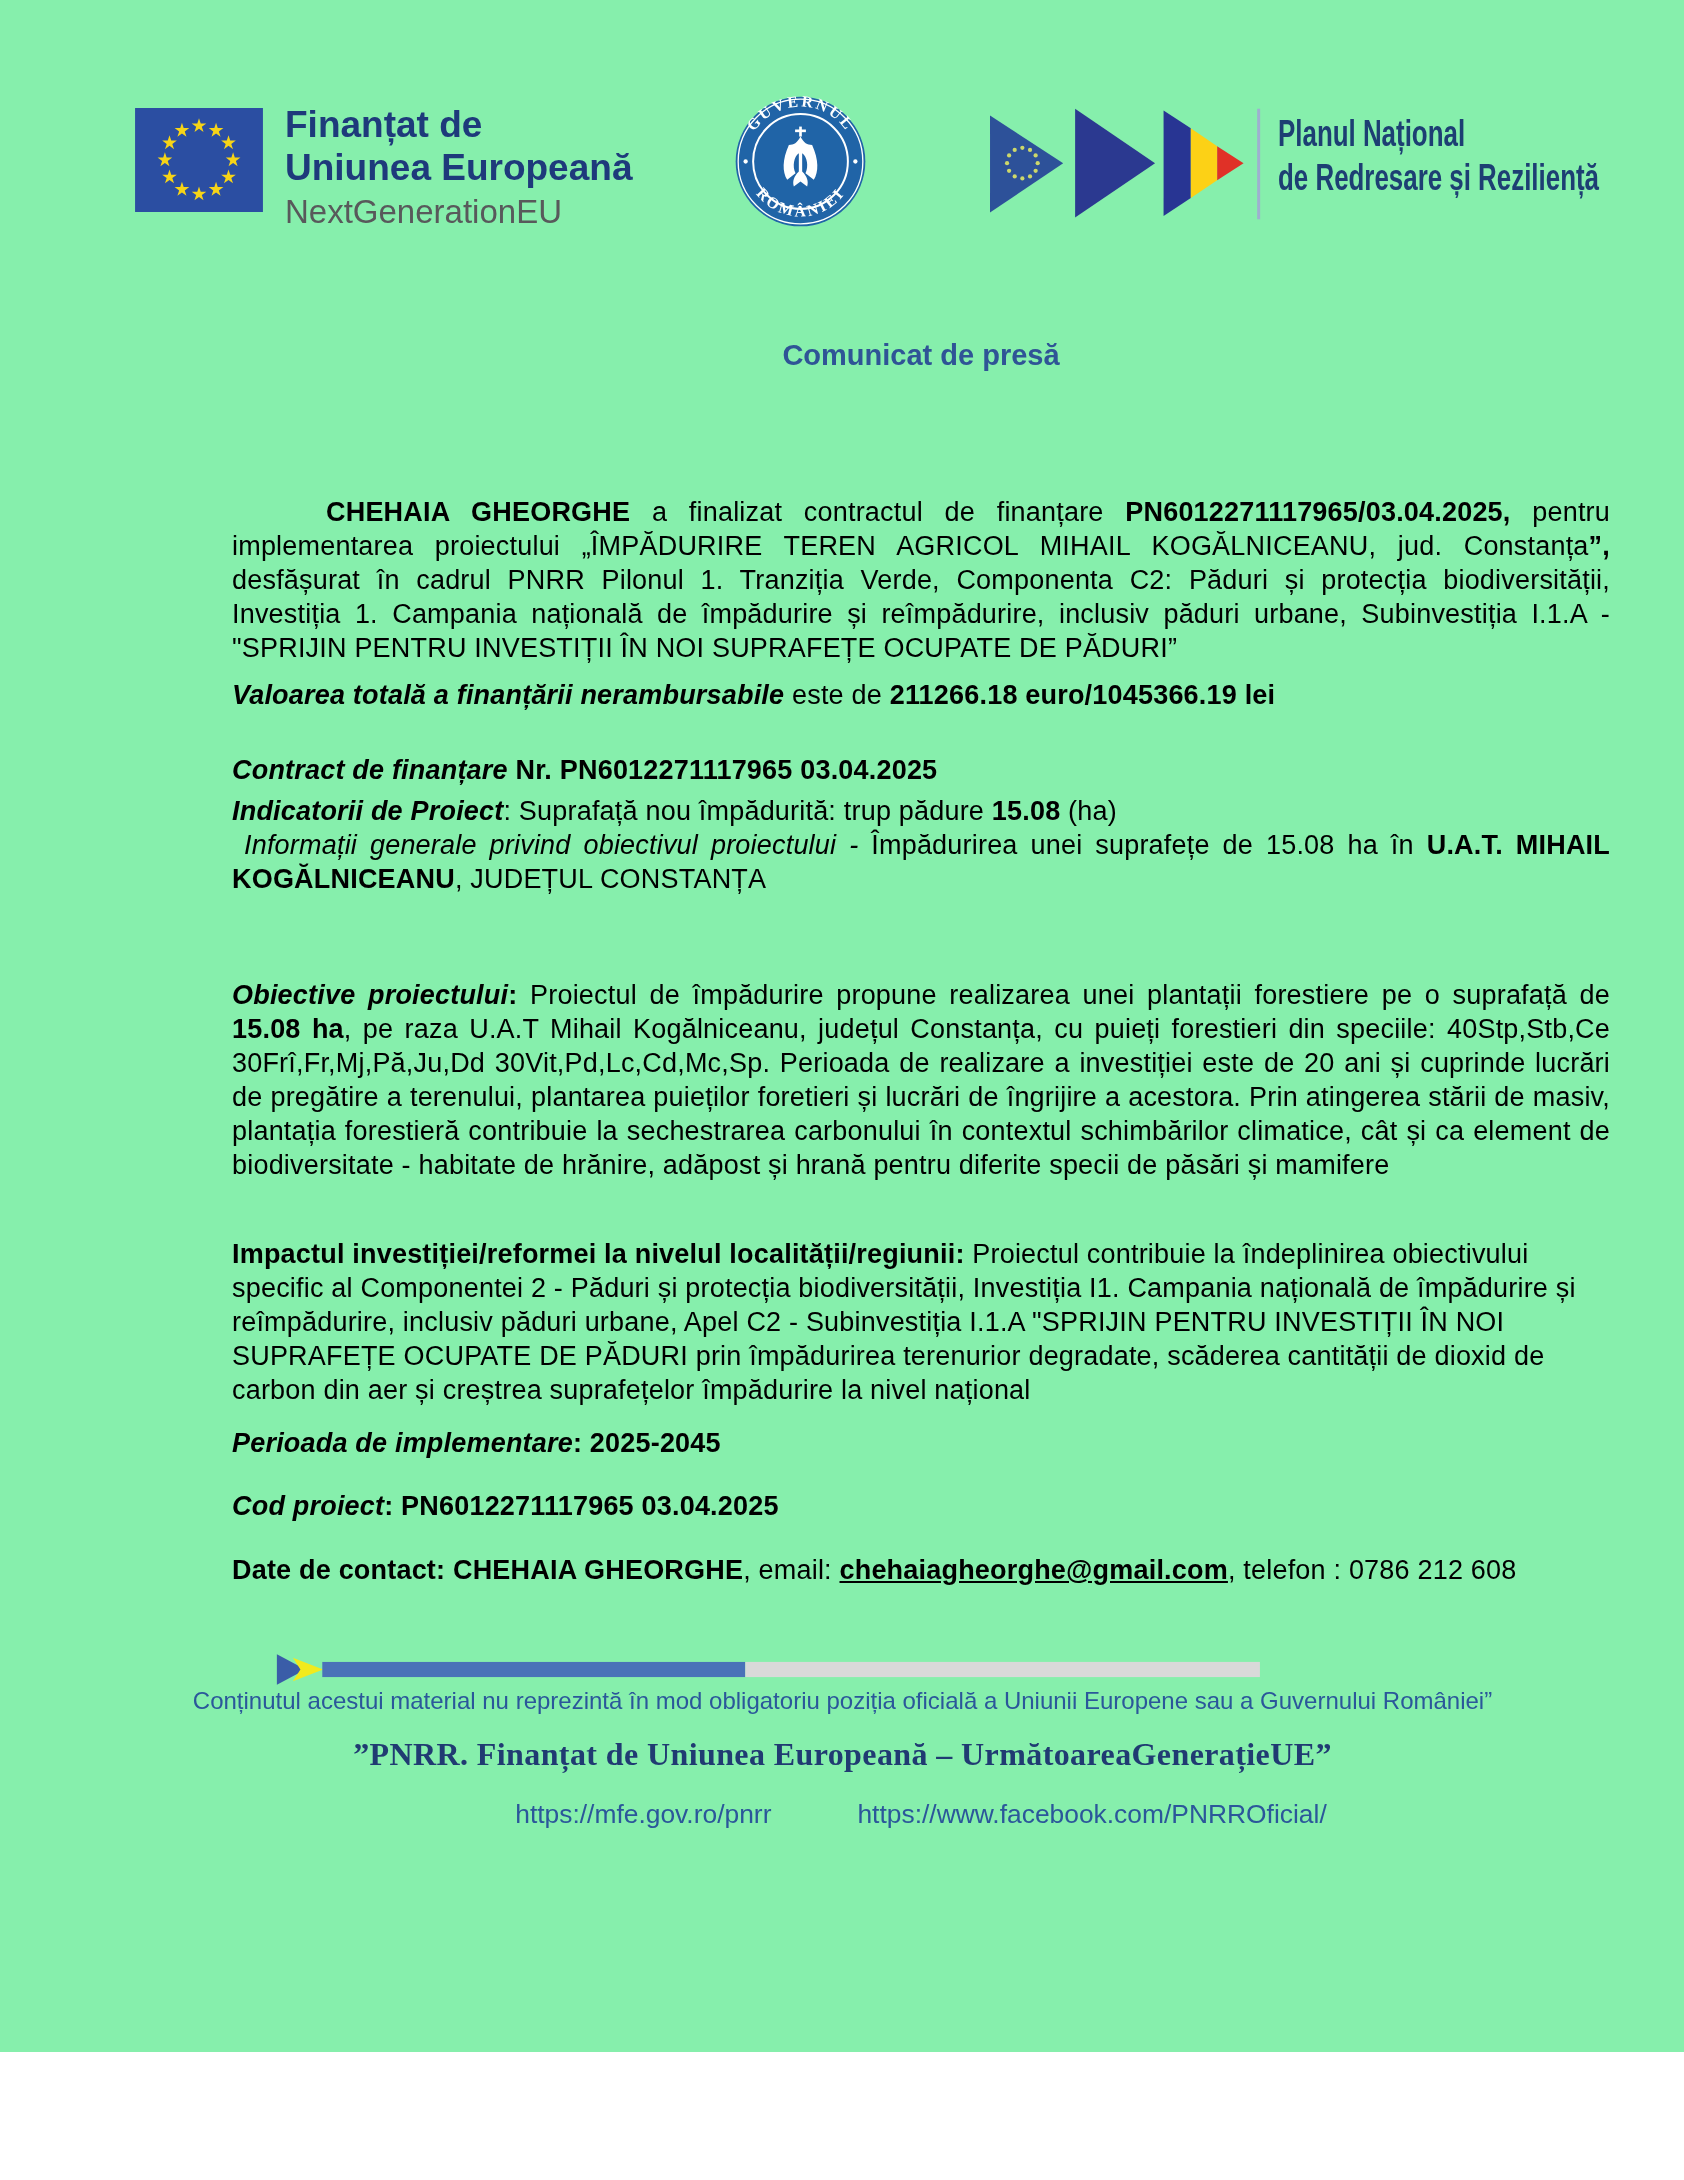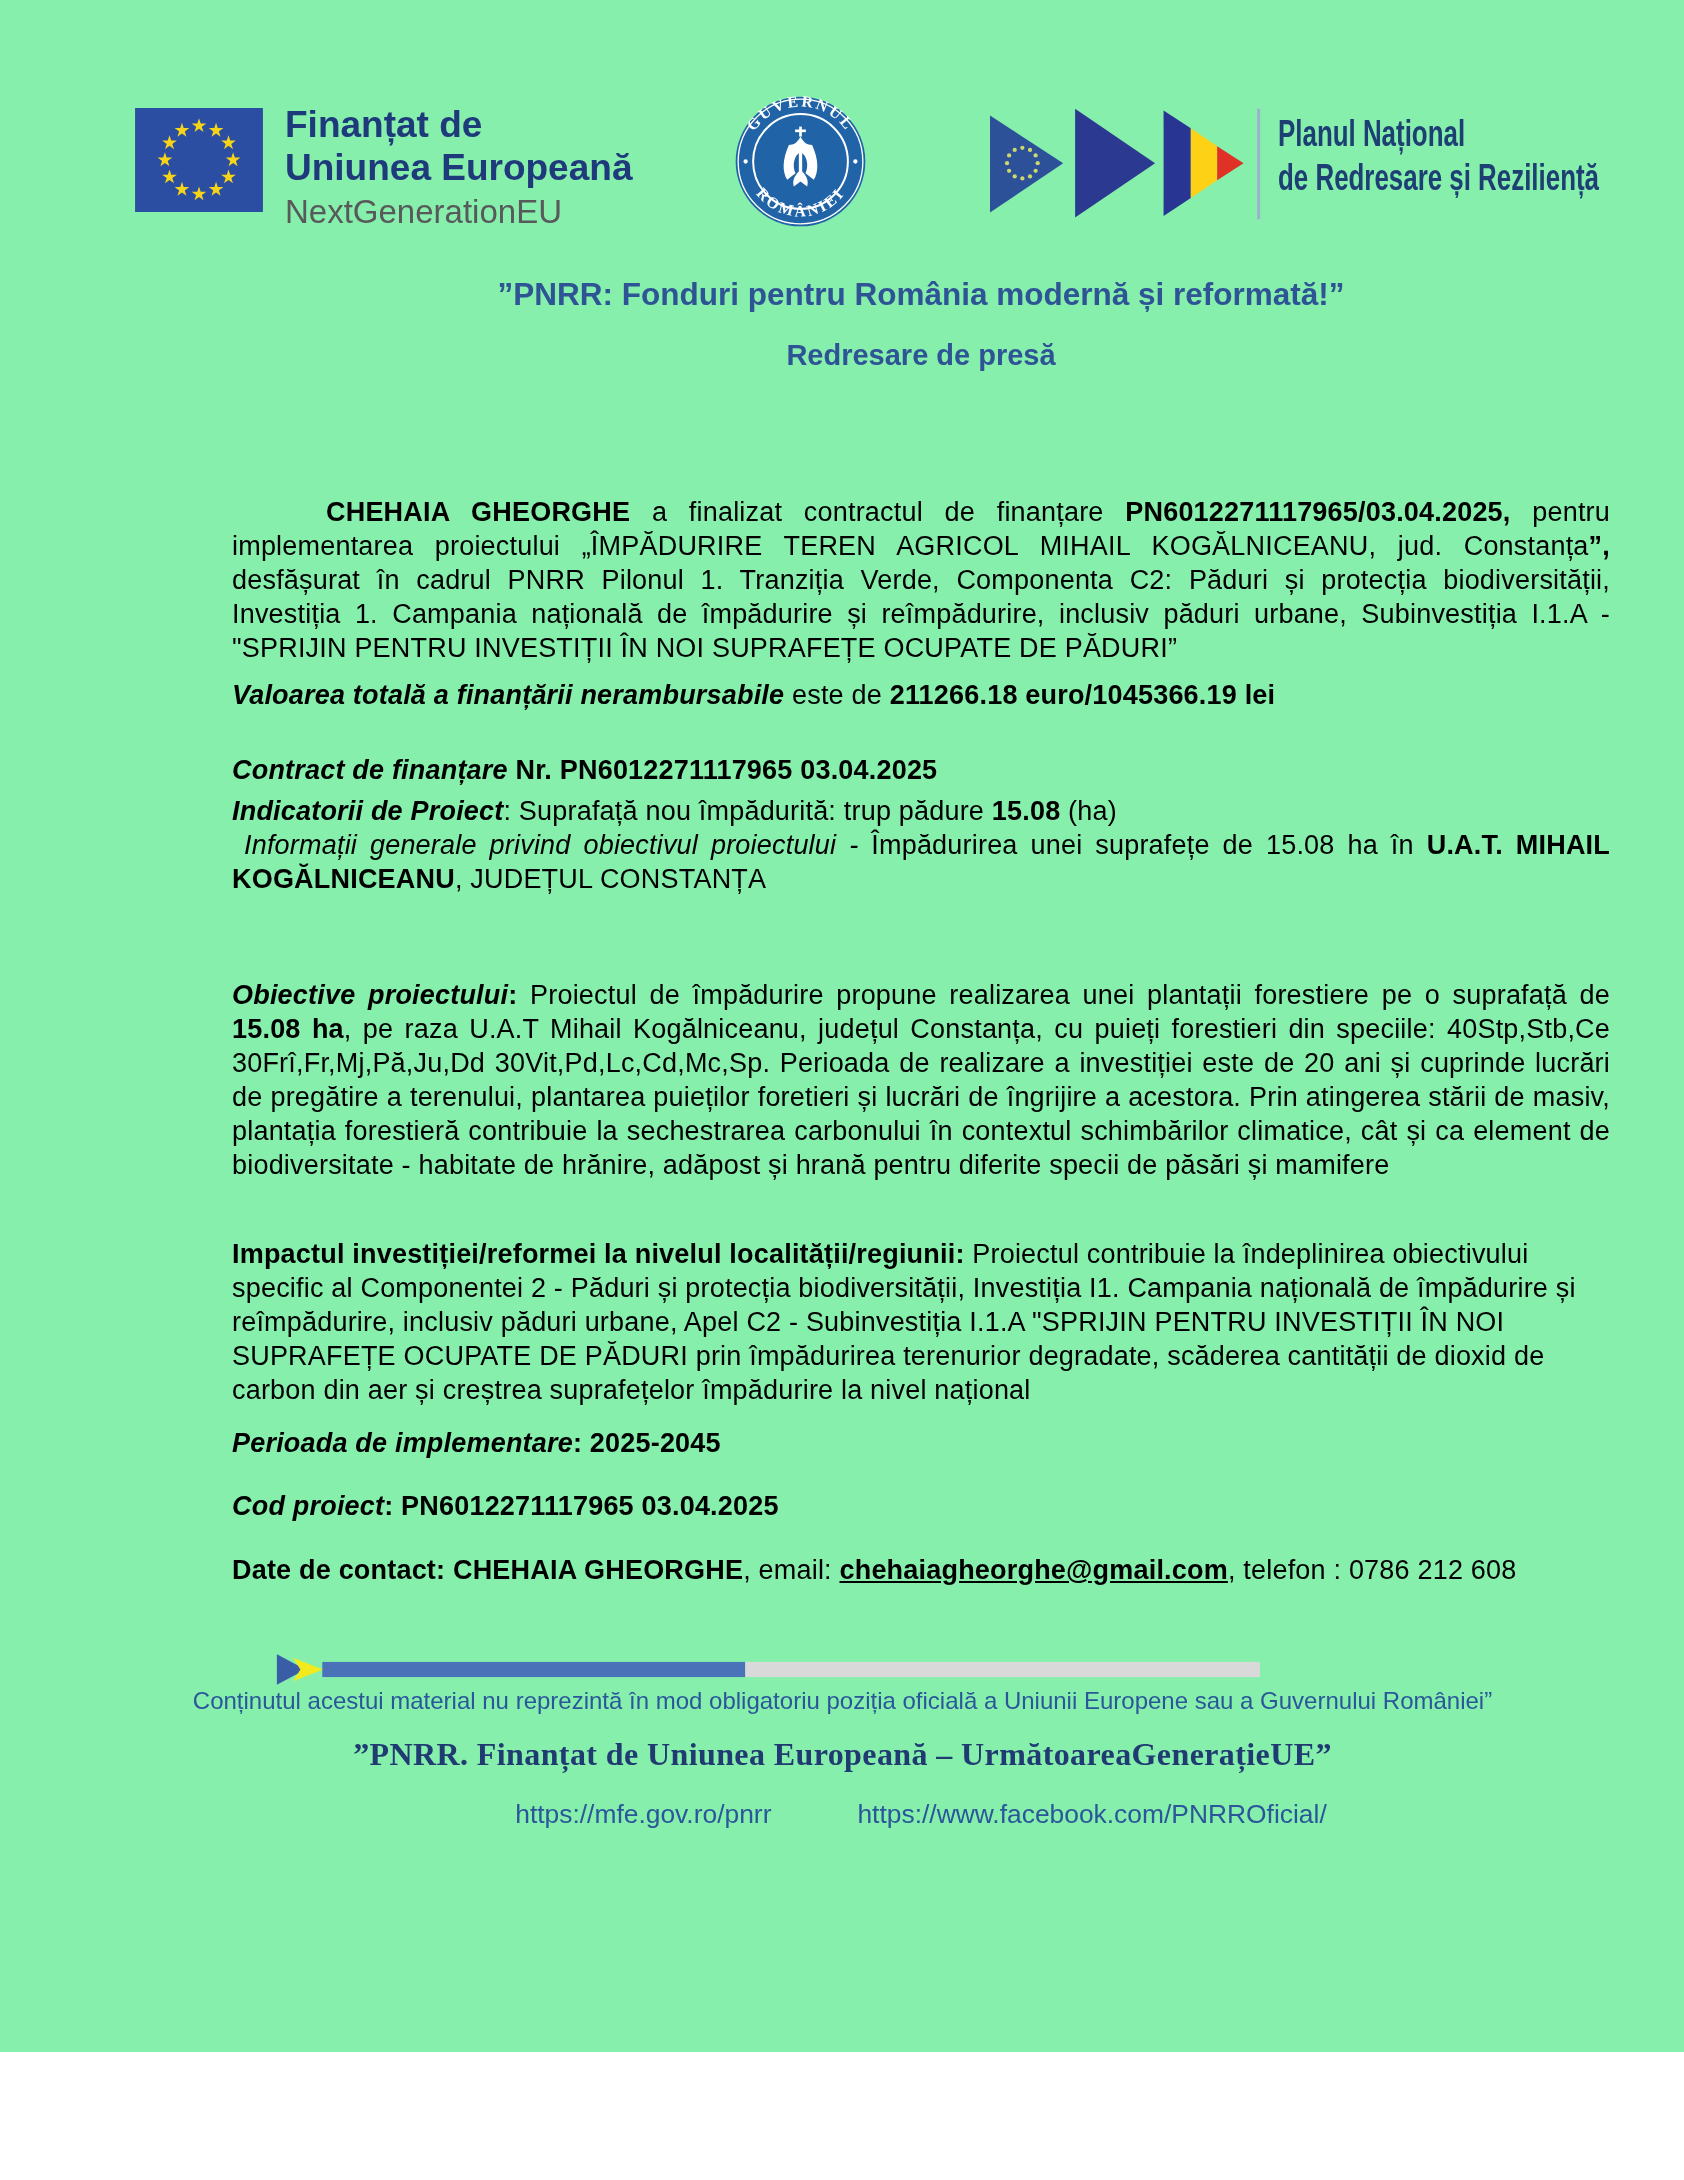--- a/index.html
+++ b/index.html
@@ -116,22 +116,21 @@
       <polygon points="238,25 269,46 269,86 238,107" fill="#fcd116"></polygon>
       <polygon points="269,46 300,66 269,86" fill="#e03127"></polygon>
       <rect x="316" y="2" width="3.5" height="130" fill="#9eb0cf"></rect>
     </svg>
     <div class="pnrr-text">
       <div>Planul Național</div>
       <div>de Redresare și Reziliență</div>
     </div>
   </div>
 
-  <div class="abs title1">”PNRR: Fonduri pentru România modernă și reformată!”</div>
-  <div class="abs title2">Redresare de presă</div>
+  <div class="abs title2">Comunicat de presă</div>
 
   <p class="abs bodytxt justify indent p1"><span style="font-weight: bold;">CHEHAIA GHEORGHE</span><span> a finalizat contractul de finanțare </span><span style="font-weight: bold;">PN6012271117965/03.04.2025,</span><span> pentru implementarea proiectului „ÎMPĂDURIRE TEREN AGRICOL MIHAIL KOGĂLNICEANU, jud. Constanța</span><span style="font-weight: bold;">”,</span><span> desfășurat în cadrul PNRR Pilonul 1. Tranziția Verde, Componenta C2: Păduri și protecția biodiversității, Investiția 1. Campania națională de împădurire și reîmpădurire, inclusiv păduri urbane, Subinvestiția I.1.A - "SPRIJIN PENTRU INVESTIȚII ÎN NOI SUPRAFEȚE OCUPATE DE PĂDURI”</span></p>
   <p class="abs bodytxt p2"><span style="font-weight: bold; font-style: italic;">Valoarea totală a finanțării nerambursabile</span><span> este de </span><span style="font-weight: bold;">211266.18 euro/1045366.19 lei</span></p>
   <p class="abs bodytxt p3"><span style="font-weight: bold; font-style: italic;">Contract de finanțare</span><span style="font-weight: bold;"> Nr. PN6012271117965 03.04.2025</span></p>
   <div class="abs bodytxt p4">
     <p style="margin:0"><span style="font-weight: bold; font-style: italic;">Indicatorii de Proiect</span><span>: Suprafață nou împădurită: trup pădure </span><span style="font-weight: bold;">15.08</span><span> (ha)</span></p>
     <p class="justify" style="margin:0"><span style="font-weight: normal; font-style: italic; margin-left: 12px;">Informații generale privind obiectivul proiectului -</span><span> Împădurirea unei suprafețe de 15.08 ha în </span><span style="font-weight: bold;">U.A.T. MIHAIL KOGĂLNICEANU</span><span>, JUDEȚUL CONSTANȚA</span></p>
   </div>
   <p class="abs bodytxt justify p5"><span style="font-weight: bold; font-style: italic;">Obiective proiectului</span><span style="font-weight: bold;">:</span><span> Proiectul de împădurire propune realizarea unei plantații forestiere pe o suprafață de </span><span style="font-weight: bold;">15.08 ha</span><span>, pe raza U.A.T Mihail Kogălniceanu, județul Constanța, cu puieți forestieri din speciile: 40Stp,Stb,Ce 30Frî,Fr,Mj,Pă,Ju,Dd 30Vit,Pd,Lc,Cd,Mc,Sp. Perioada de realizare a investiției este de 20 ani și cuprinde lucrări de pregătire a terenului, plantarea puieților foretieri și  lucrări de îngrijire a acestora. Prin atingerea stării de masiv, plantația forestieră contribuie la sechestrarea carbonului în contextul schimbărilor climatice, cât și ca element de biodiversitate - habitate de hrănire, adăpost și hrană pentru diferite specii de păsări și mamifere</span></p>
   <p class="abs bodytxt p6"><span style="font-weight: bold;">Impactul investiției/reformei la nivelul localității/regiunii:</span><span> Proiectul contribuie la îndeplinirea obiectivului specific al Componentei 2 - Păduri și protecția biodiversității, Investiția I1. Campania națională de împădurire și reîmpădurire, inclusiv păduri urbane, Apel C2 - Subinvestiția I.1.A "SPRIJIN PENTRU INVESTIȚII ÎN NOI SUPRAFEȚE OCUPATE DE PĂDURI prin împădurirea terenurior degradate, scăderea cantității de dioxid de carbon din aer și creștrea suprafețelor împădurire la nivel național</span></p>

